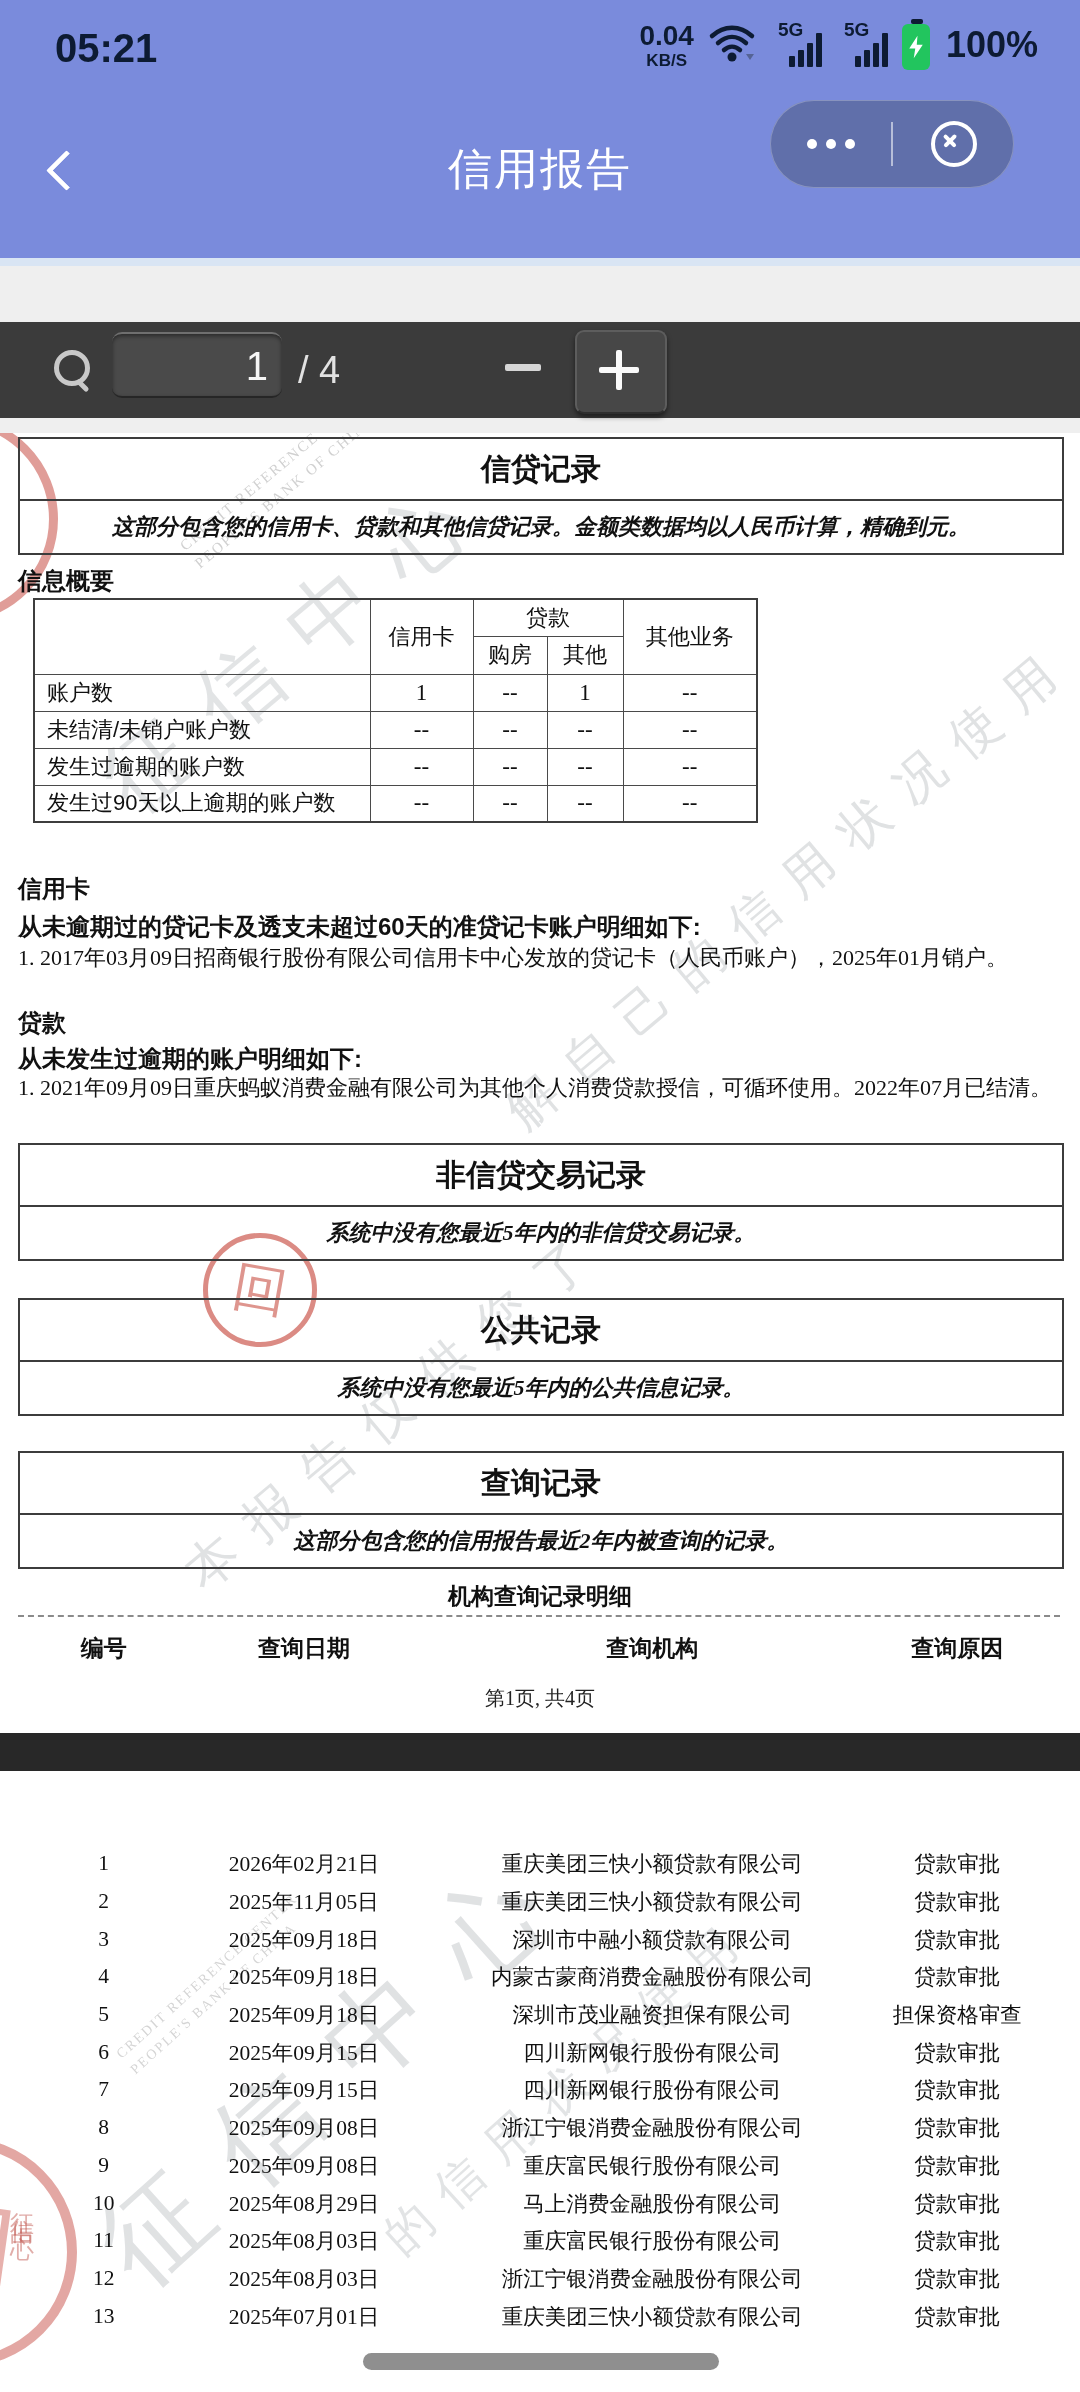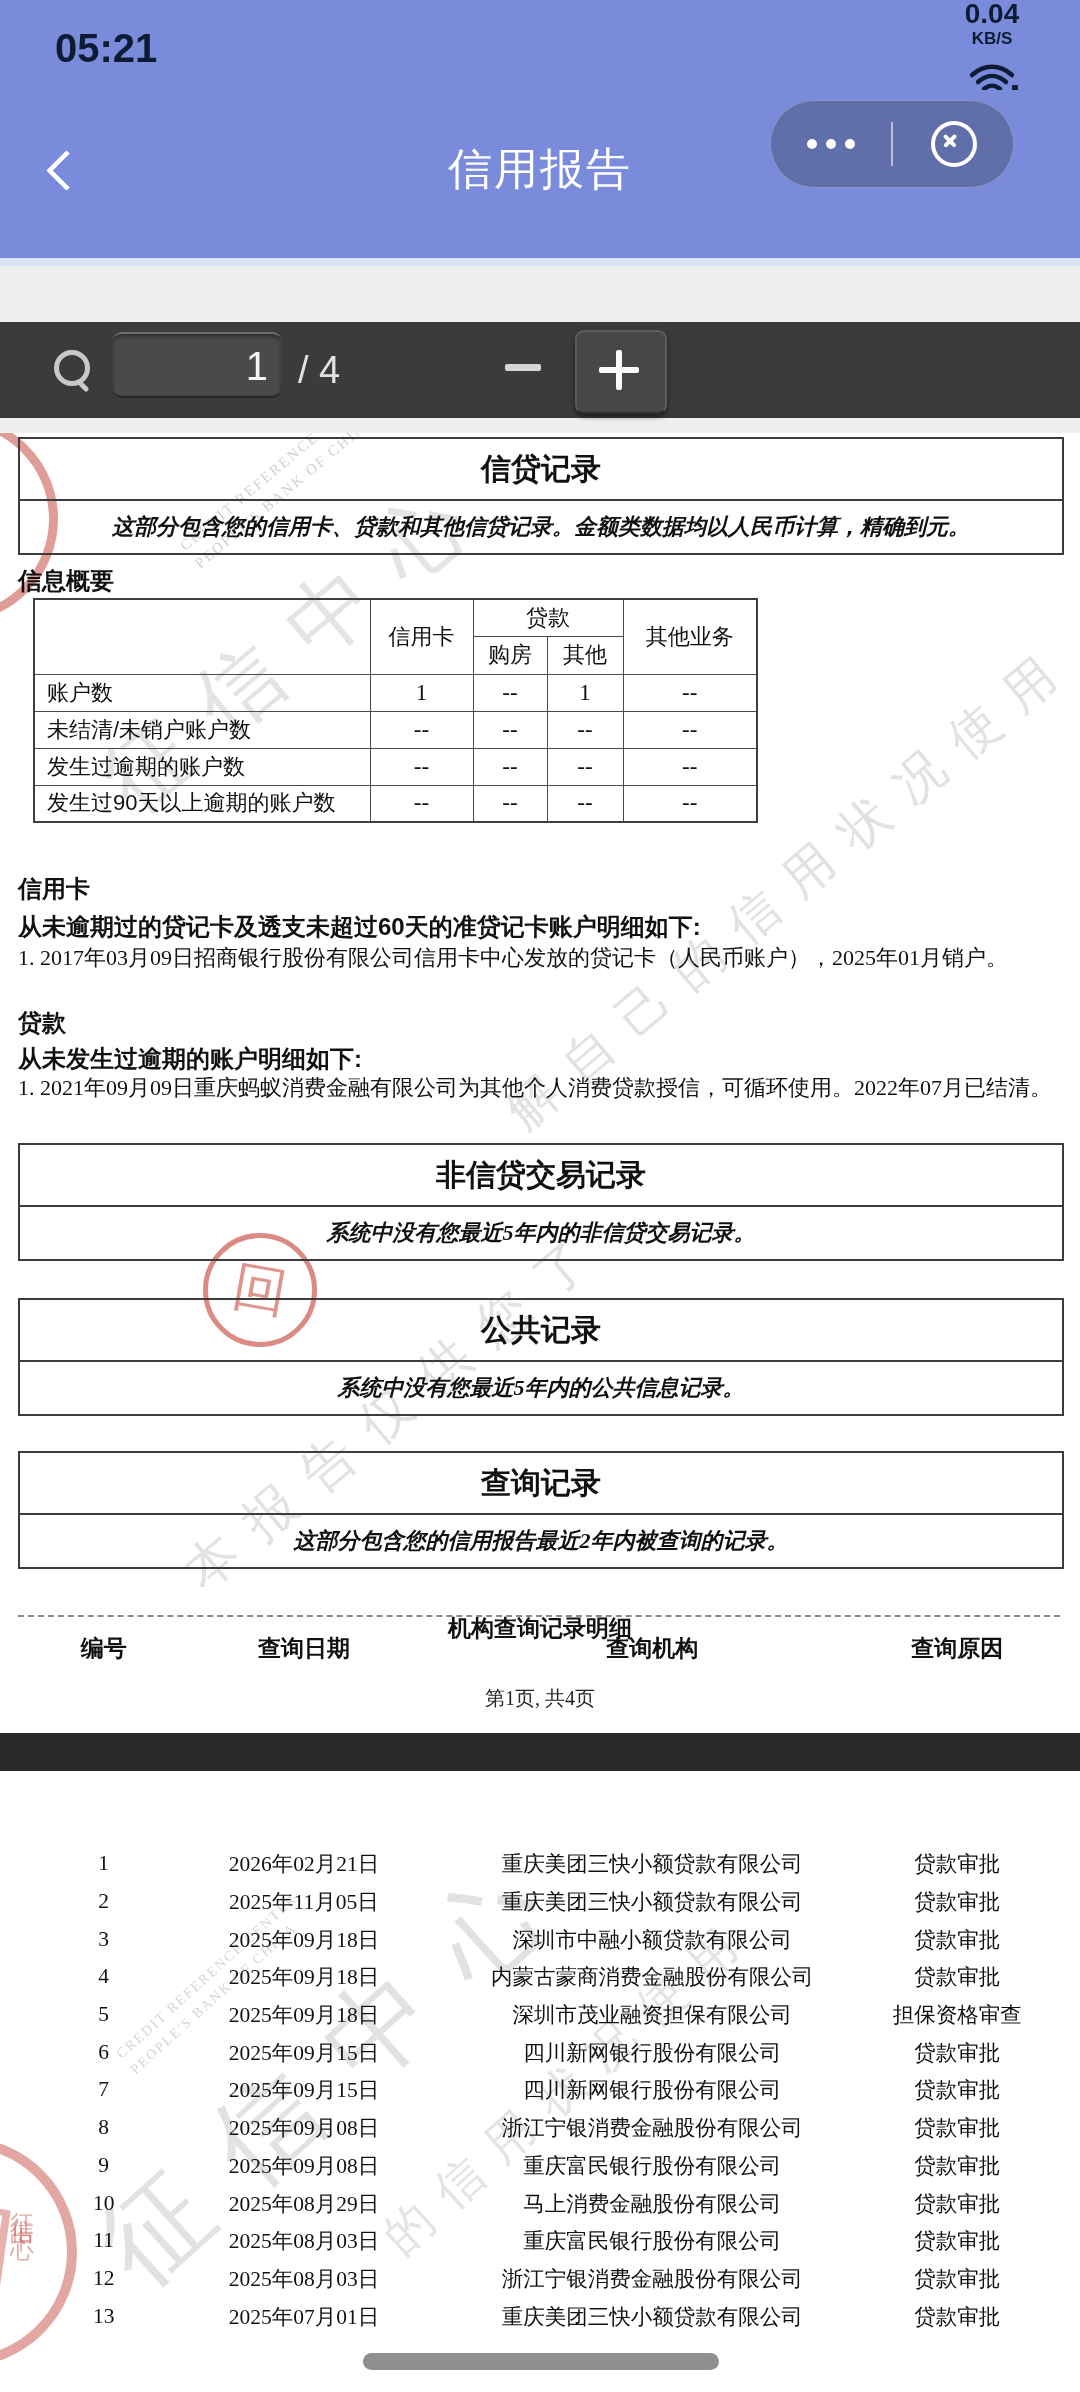--- a/index.html
+++ b/index.html
@@ -1,21 +1,21 @@
 <!DOCTYPE html>
 <html><head>
 <meta charset="utf-8">
 <style>
   html,body{margin:0;padding:0;background:#555;}
   .screen{position:relative;width:1080px;height:2392px;overflow:hidden;background:#3b82f6;
           font-family:"Liberation Sans","DejaVu Sans",sans-serif;color:#111;}
   
   .statusbar{position:absolute;left:0;top:0;width:1080px;height:90px;background:#7a8bdc;z-index:5;}
   .sb-time{position:absolute;left:55px;top:0;height:90px;line-height:96px;font-size:40px;font-weight:bold;color:#0d1b33;}
-  .sb-right{position:absolute;right:42px;top:0;height:90px;display:flex;align-items:center;gap:14px;flex-direction:column;}
+  .sb-right{position:absolute;right:42px;top:0;height:90px;display:flex;align-items:center;gap:14px;}
   .sb-speed{text-align:center;color:#0d1b33;font-weight:bold;line-height:1;}
   .sb-speed .v{font-size:28px;} .sb-speed .u{font-size:17px;margin-top:2px;}
   .sig{position:relative;width:52px;height:48px;}
   .sig .lbl{position:absolute;left:8px;top:-2px;font-size:19px;font-weight:bold;color:#0d1b33;}
   .sig .bars{position:absolute;left:0;bottom:2px;width:52px;height:36px;display:flex;align-items:flex-end;gap:3px;justify-content:flex-end;}
   .sig .bars i{display:block;width:6px;background:#0d1b33;border-radius:1px;}
   .batt{position:relative;width:30px;height:52px;}
   .batt .cap{position:absolute;left:9px;top:0;width:12px;height:5px;background:#0d1b33;border-radius:2px;}
   .batt .body{position:absolute;left:0;top:5px;width:28px;height:46px;background:#22c55e;border-radius:6px;display:flex;align-items:center;justify-content:center;}
   .sb-pct{font-size:36px;font-weight:bold;color:#0d1b33;}
@@ -61,21 +61,21 @@
   .h-sub{position:absolute;left:18px;font-size:24px;font-weight:bold;}
   .p-item{position:absolute;left:18px;font-size:22px;font-family:"Liberation Serif","DejaVu Serif",serif;color:#111;}
   table.summary{position:absolute;left:33px;top:165px;border-collapse:collapse;table-layout:fixed;}
   table.summary td{border:1.5px solid #4a4a4a;text-align:center;font-size:22px;color:#111;padding:0;}
   table.summary{border:2px solid #3e3e3e;}
   table.summary td.lbl{text-align:left;padding-left:12px;}
   table.summary tr{height:37px;} table.summary tr.hdr2{height:38px;}
   table.summary td.val{font-family:"Liberation Serif","DejaVu Serif",serif;font-size:23px;}
   .note{position:absolute;left:772px;width:280px;font-size:16.5px;line-height:1.28;color:#222;
         font-family:"Liberation Serif","DejaVu Serif",serif;}
-  .q-caption{position:absolute;left:0;width:1080px;text-align:center;font-size:23px;font-weight:bold;margin-top:32px;}
+  .q-caption{position:absolute;left:0;width:1080px;text-align:center;font-size:23px;font-weight:bold;}
   .dashline{position:absolute;left:18px;width:1042px;border-top:2px dashed #8a8a8a;}
   .qcols{position:absolute;left:0;width:1080px;display:flex;}
   .qcols .c1{width:140px;margin-left:40px;text-align:center;}
   .qcols .c2{width:300px;text-align:center;}
   .qcols .c3{width:400px;margin-left:30px;text-align:center;}
   .qcols .c4{width:270px;text-align:center;}
   .qhead{font-size:23px;font-weight:bold;}
   .page-footer{position:absolute;left:0;width:1080px;text-align:center;font-size:20px;color:#222;
                font-family:"Liberation Serif","DejaVu Serif",serif;}
   .pageband{position:absolute;left:0;top:1300px;width:1080px;height:38px;background:#282828;z-index:3;}

